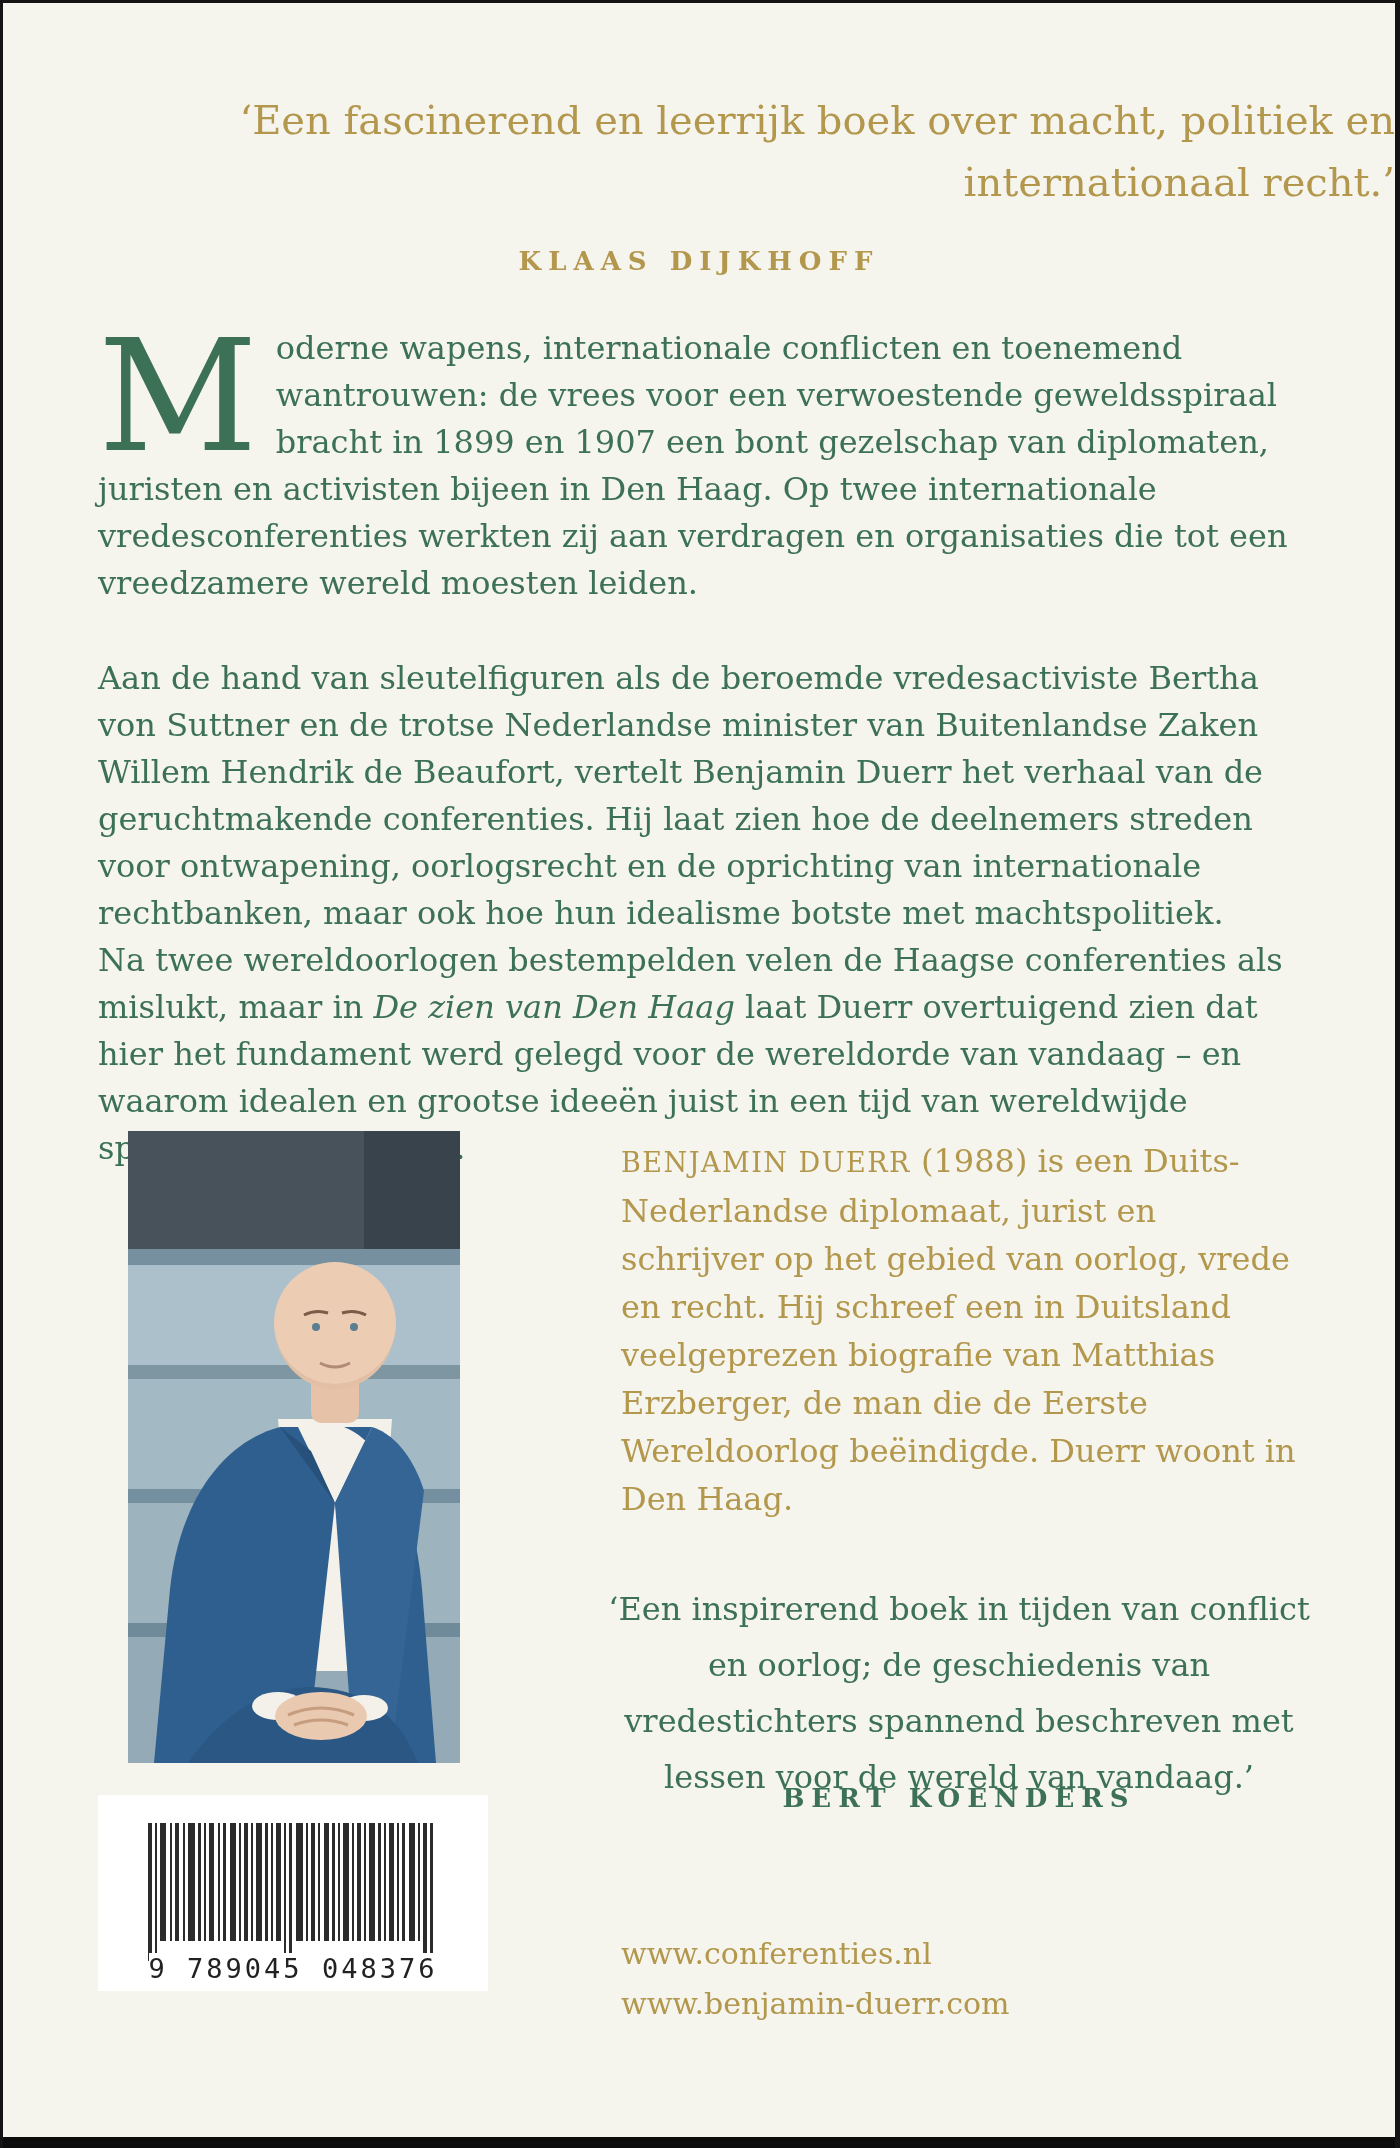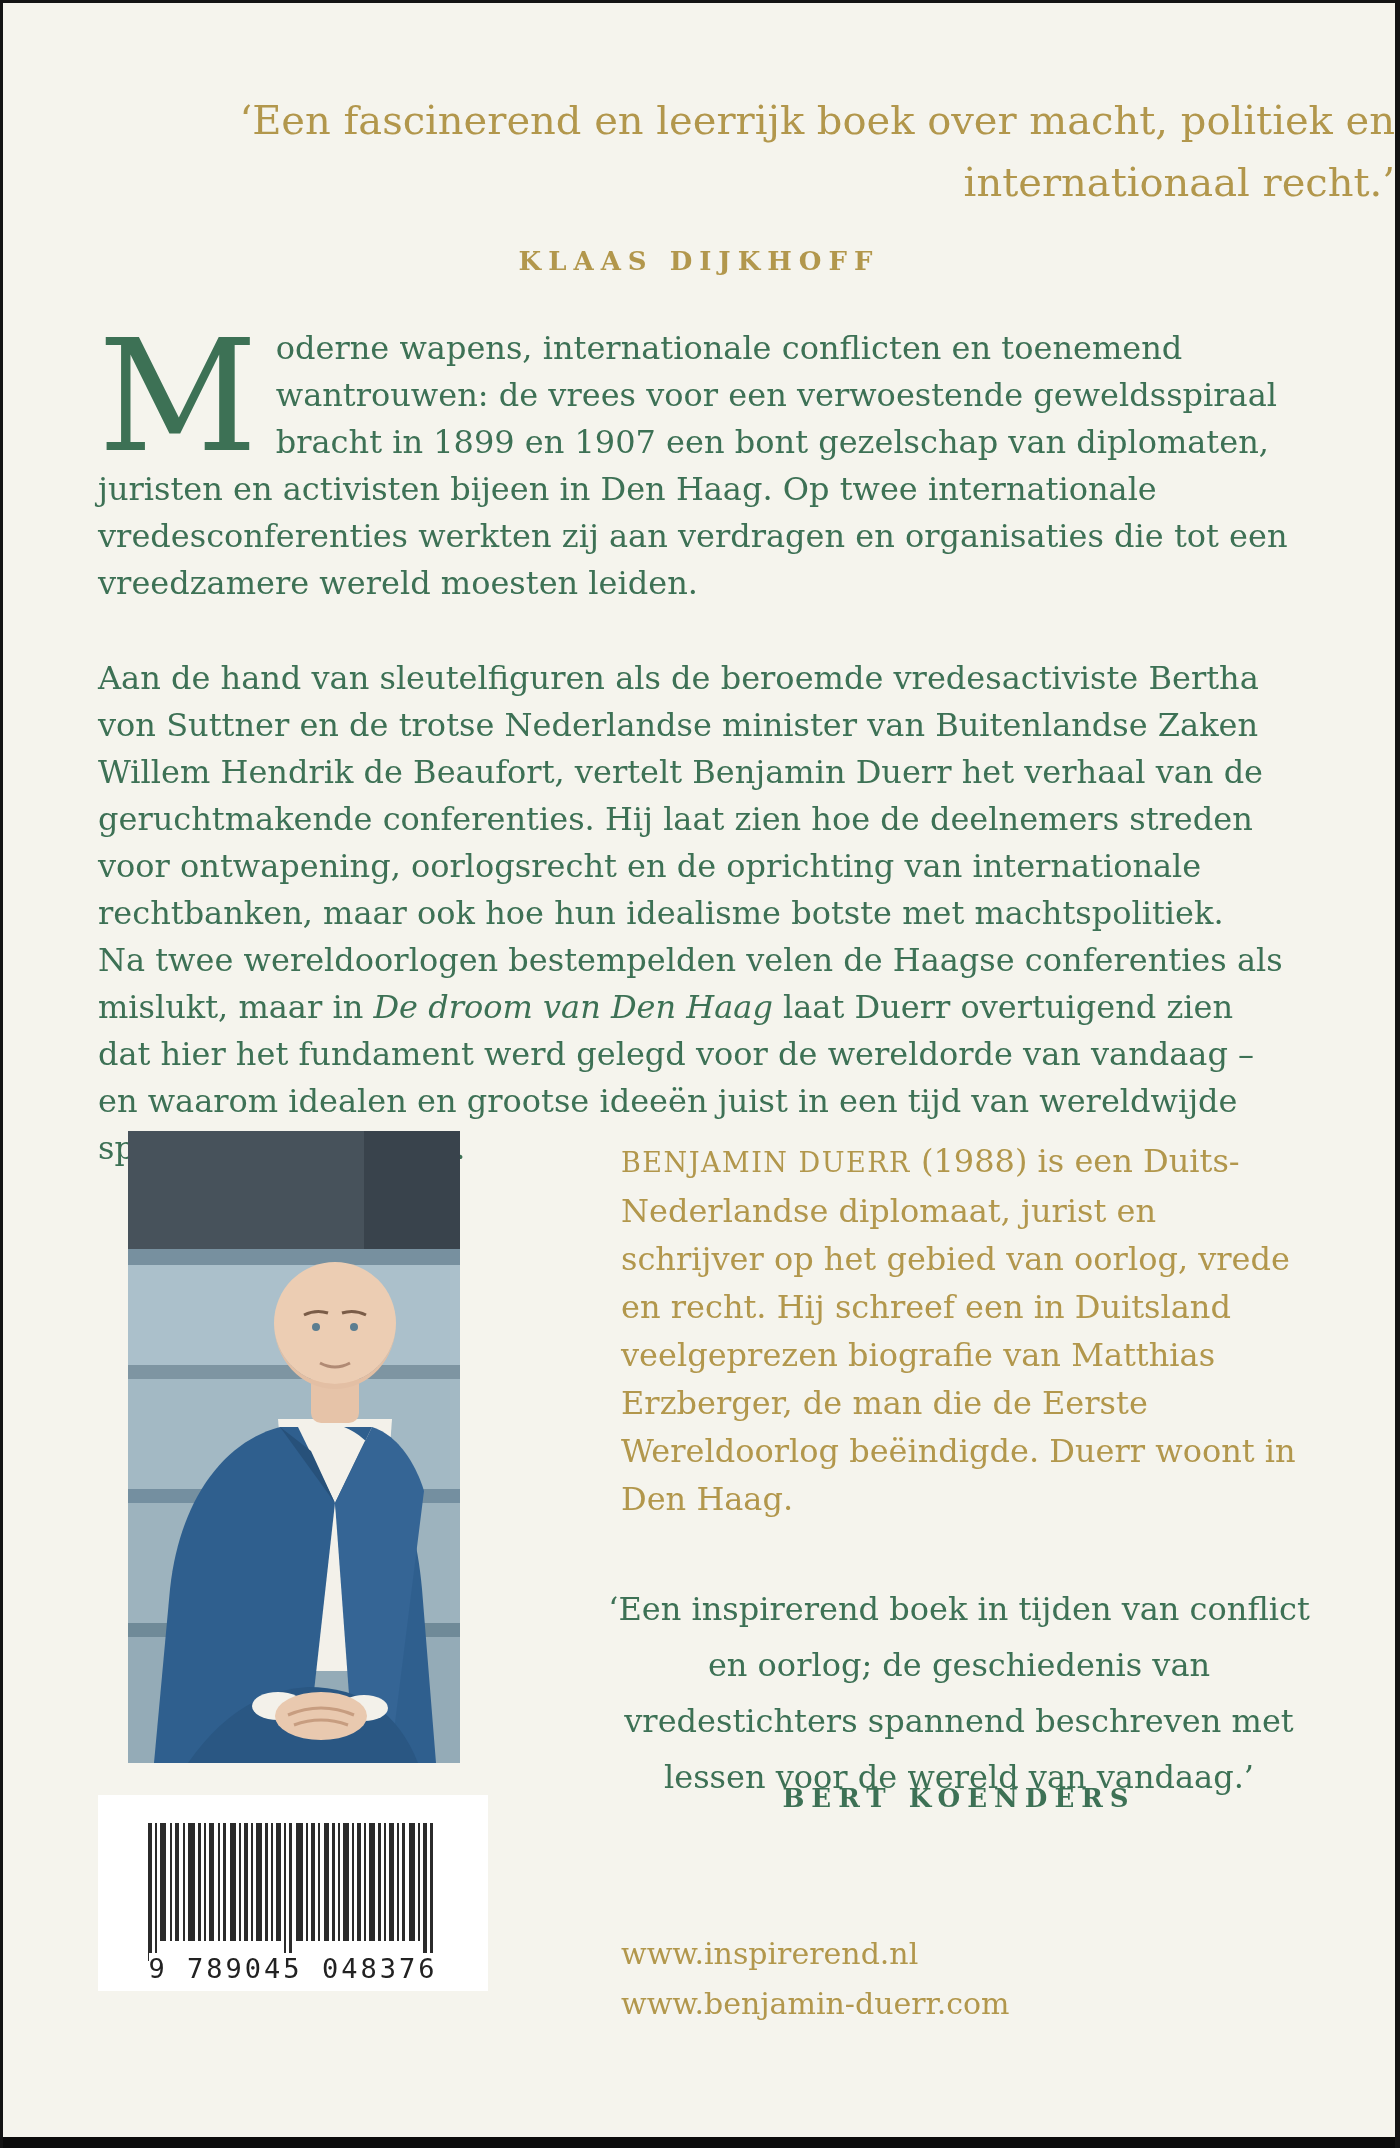--- a/index.html
+++ b/index.html
@@ -105,21 +105,21 @@
 
   <div class="top-quote">‘Een fascinerend en leerrijk boek over macht, politiek en internationaal recht.’</div>
   <div class="top-attr">KLAAS DIJKHOFF</div>
 
   <div class="synopsis">
     <div class="para1">
       <span class="dropcap">M</span><span>oderne wapens, internationale conflicten en toenemend wantrouwen: de vrees voor een verwoestende geweldsspiraal bracht in 1899 en 1907 een bont gezelschap van diplomaten, juristen en activisten bijeen in Den Haag. Op twee internationale vredesconferenties werkten zij aan verdragen en organisaties die tot een vreedzamere wereld moesten leiden.</span>
     </div>
     <div class="para2">Aan de hand van sleutelfiguren als de beroemde vredesactiviste Bertha von Suttner en de trotse Nederlandse minister van Buitenlandse Zaken Willem Hendrik de Beaufort, vertelt Benjamin Duerr het verhaal van de geruchtmakende conferenties. Hij laat zien hoe de deelnemers streden voor ontwapening, oorlogsrecht en de oprichting van internationale rechtbanken, maar ook hoe hun idealisme botste met machtspolitiek.</div>
     <div class="para3">
-      <span>Na twee wereldoorlogen bestempelden velen de Haagse conferenties als mislukt, maar in </span><span class="italic">De droom van Den Haag</span><span> laat Duerr overtuigend zien dat hier het fundament werd gelegd voor de wereldorde van vandaag – en waarom idealen en grootse ideeën juist in een tijd van wereldwijde spanningen nodig zijn.</span>
+      <span>Na twee wereldoorlogen bestempelden velen de Haagse conferenties als mislukt, maar in </span><span class="italic">De zien van Den Haag</span><span> laat Duerr overtuigend zien dat hier het fundament werd gelegd voor de wereldorde van vandaag – en waarom idealen en grootse ideeën juist in een tijd van wereldwijde spanningen nodig zijn.</span>
     </div>
   </div>
 
   <div class="author-photo">
     <svg viewBox="0 0 332 632" preserveAspectRatio="none">
       <rect width="332" height="632" fill="#9db2bd"></rect>
       <rect width="332" height="118" fill="#47525b"></rect>
       <rect x="236" width="96" height="118" fill="#39434c"></rect>
       <rect y="118" width="332" height="16" fill="#77909f"></rect>
       <rect y="134" width="332" height="100" fill="#abc0cb"></rect>
@@ -208,18 +208,18 @@
         <rect x="261" y="0" width="6" height="118"></rect>
         <rect x="270" y="0" width="2" height="118"></rect>
         <rect x="275" y="0" width="4" height="138"></rect>
         <rect x="282" y="0" width="3" height="138"></rect>
       </g>
     </svg>
     <div class="barcode-number">9 789045 048376</div>
   </div>
 
   <div class="links">
-    <div>www.inspirerend.nl</div>
+    <div>www.conferenties.nl</div>
     <div>www.benjamin-duerr.com</div>
   </div>
 
   <div class="bottom-band"></div>
 </div>
 
 </body></html>

